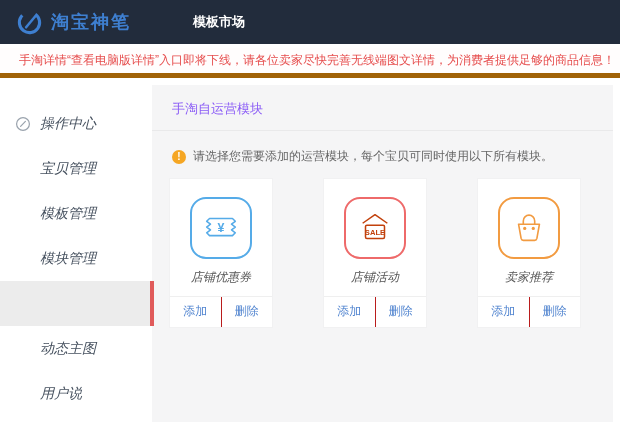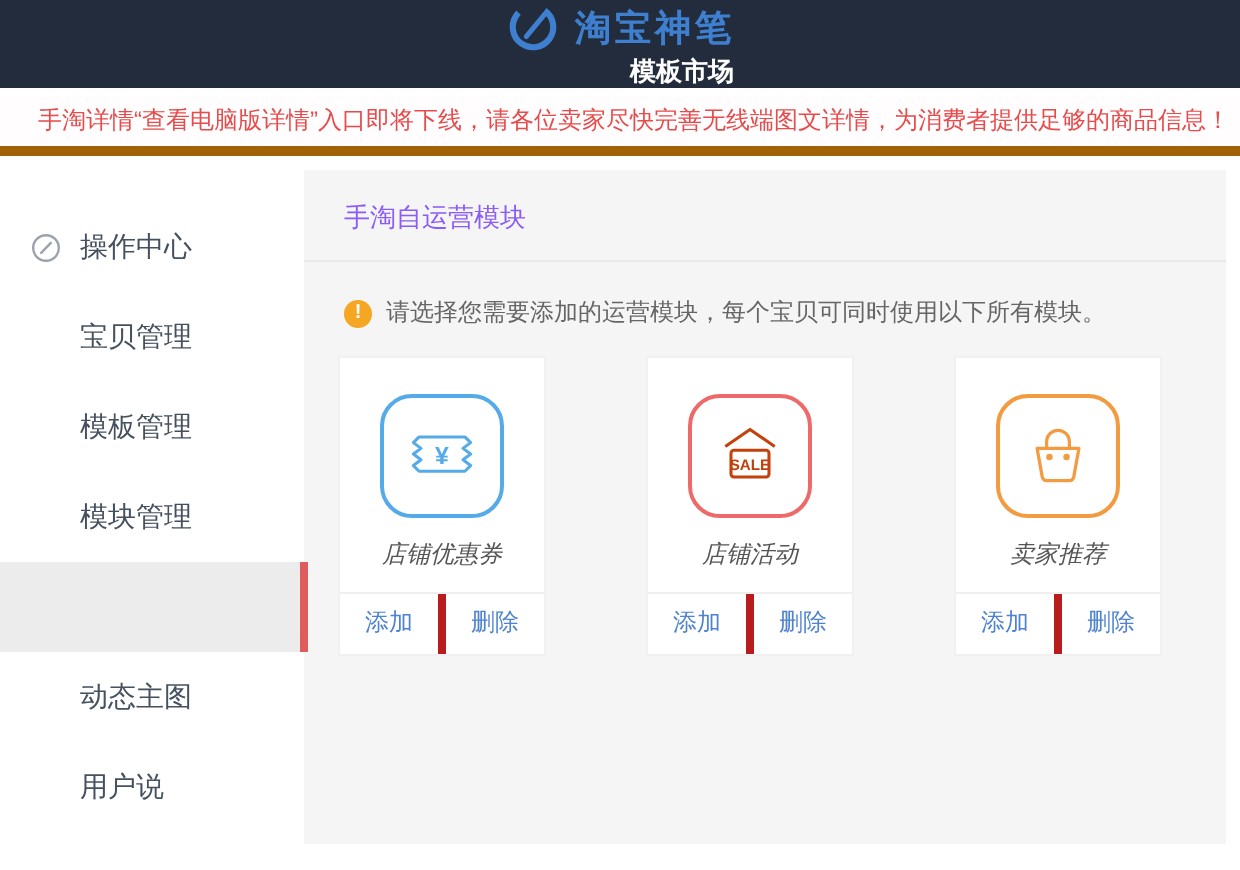--- a/index.html
+++ b/index.html
@@ -1,39 +1,39 @@
 <!DOCTYPE html>
 <html><head>
 <meta charset="utf-8">
 <style>
   * { margin:0; padding:0; box-sizing:border-box; }
   html,body { width:620px; height:435px; background:#fff; overflow:hidden;
     font-family:"Liberation Sans", sans-serif; }
 
   
   .app-header { height:44px; background:#222c3c; display:flex; align-items:center;
-    padding:0 16px;flex-direction:column; }
+    padding:0 16px; }
   .logo { display:flex; align-items:center; gap:8px; cursor:pointer; }
   .logo-text { color:#3e7fd0; font-size:18px; font-weight:bold; letter-spacing:2px; }
   .nav-item { color:#ffffff; font-size:13px; font-weight:bold; margin-left:62px;
     cursor:pointer; }
 
   
   .announce { margin-top:4px; height:30px; display:flex; align-items:center;
     padding:0 13px; gap:6px; background:#fffdfd; border-bottom:5px solid #a16207;
     color:#e64c4c; font-size:12px; white-space:nowrap; }
   .announce-link { color:#e64c4c; font-weight:bold; text-decoration:underline;
     cursor:pointer; }
 
   
   .content { display:flex; margin-top:7px; height:337px; }
 
   .sidebar { width:150px; background:#fff; padding-top:16px; flex:none; }
   .side-item { position:relative; height:45px; display:flex; align-items:center;
-    padding-left:40px; font-size:14px; color:#46515f; cursor:pointer; }
+    padding-left:40px; font-size:14px; color:#46515f; cursor:pointer;font-style:italic; }
   .side-item .mi { position:absolute; left:15px; top:50%; transform:translateY(-50%);
     display:flex; }
   .side-item.active { background:#ececec; z-index:2; }
   .active-bar { position:absolute; right:-4px; top:0; width:4px; height:100%;
     background:#e05b5b; }
 
   .main { flex:1; margin-left:2px; margin-right:7px; background:#f5f5f6; }
   .panel-head { padding:15px 20px 12px; border-bottom:1px solid #e9e9ea; }
   .panel-title { color:#8b5cf6; font-size:13px; font-weight:normal; }
   .tip-row { display:flex; align-items:center; gap:7px; padding:17px 20px 0;
@@ -47,21 +47,21 @@
   .card-body { height:117px; display:flex; flex-direction:column; align-items:center; }
   .icon-box { width:62px; height:62px; border:2px solid; border-radius:16px;
     margin-top:18px; display:flex; align-items:center; justify-content:center; }
   .icon-box.blue   { border-color:#55abe8; color:#55abe8; }
   .icon-box.red    { border-color:#ee6a6a; color:#c2410c; }
   .icon-box.orange { border-color:#f29b41; color:#f29b41; }
   .card-label { margin-top:10px; font-size:12px; color:#555;font-style:italic; }
   .card-foot { display:flex; border-top:1px solid #efefef; }
   .card-foot a { flex:1; text-align:center; padding:6px 0 7px; font-size:12px;
     color:#4f83cf; text-decoration:none; cursor:pointer; }
-  .card-foot a:first-child { border-right:4px solid #b91c1c; }
+  .card-foot a:first-child { border-right:1px solid #b91c1c; }
 </style>
 </head>
 <body>
 
 <header class="app-header">
   <div class="logo">
     <svg width="27" height="27" viewBox="0 0 28 28">
       <circle cx="14" cy="14" r="10.5" fill="none" stroke="#3e7fd0" stroke-width="3.2" stroke-dasharray="51 15" transform="rotate(-55 14 14)"></circle>
       <line x1="10.5" y1="19" x2="20" y2="7.5" stroke="#3e7fd0" stroke-width="2.6" stroke-linecap="round"></line>
     </svg>

